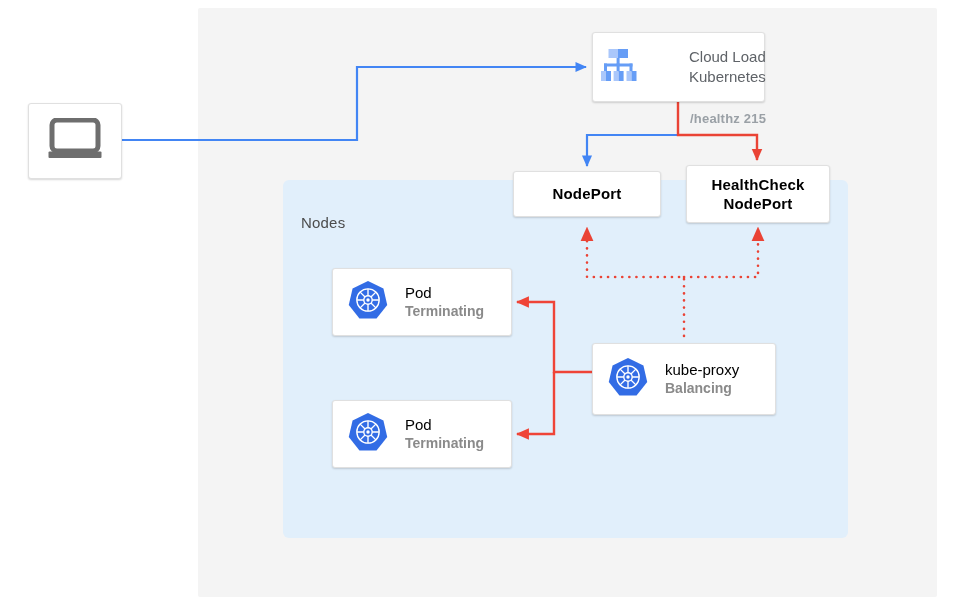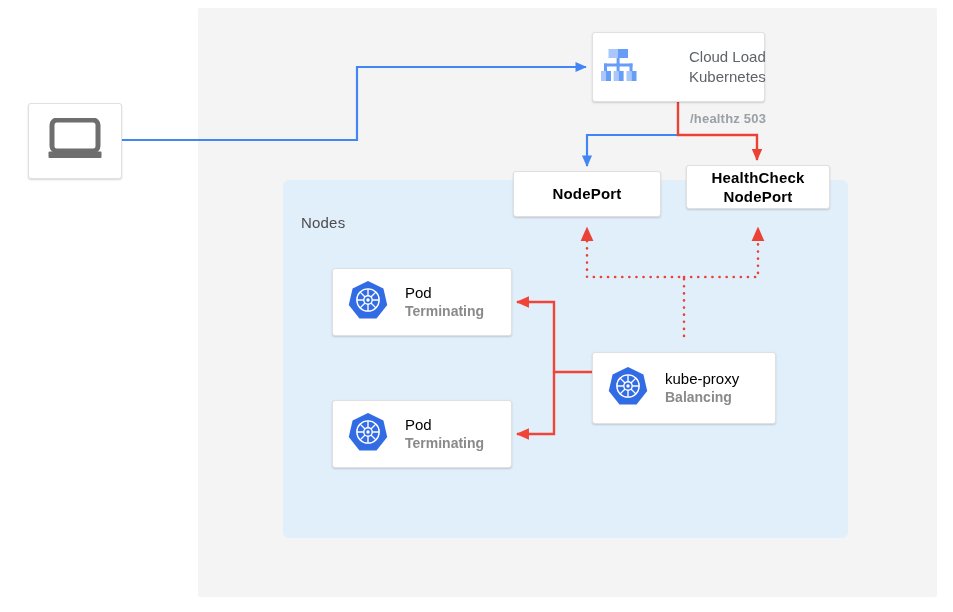--- a/index.html
+++ b/index.html
@@ -38,24 +38,24 @@
   .bold-box{
     display:flex;align-items:center;justify-content:center;
     text-align:center;font-weight:bold;font-size:15px;color:#000;
     height:100%;line-height:1.3;letter-spacing:.2px;
   }
 
   
   #client-card   {left:28px; top:103px; width:94px;  height:76px;}
   #clb-card      {left:592px;top:32px;  width:173px; height:70px;}
   #nodeport-card {left:513px;top:171px; width:148px; height:46px;}
-  #hcnodeport-card{left:686px;top:165px;width:144px; height:44px;}
+  #hcnodeport-card{left:686px;top:165px;width:144px; height:58px;}
   #pod1-card     {left:332px;top:268px; width:180px; height:68px;}
   #pod2-card     {left:332px;top:400px; width:180px; height:68px;}
-  #kubeproxy-card{left:592px;top:352px; width:184px; height:72px;}
+  #kubeproxy-card{left:592px;top:343px; width:184px; height:72px;}
 
   
   svg.layer{position:absolute;left:0;top:0;width:953px;height:612px;
             pointer-events:none;overflow:visible;}
 
   .healthz-label{
     position:absolute;left:690px;top:111px;
     font-size:13px;font-weight:bold;color:#9aa0a6;letter-spacing:.2px;
   }
 </style>
@@ -99,21 +99,21 @@
     <path d="M 684 336 L 684 277 L 587 277 L 587 228" fill="none" stroke="#ea4335" stroke-width="2.6" stroke-dasharray="0.1 7" stroke-linecap="round" marker-end="url(#arrow-red-dot)"></path>
     <path d="M 684 277 L 758 277 L 758 228" fill="none" stroke="#ea4335" stroke-width="2.6" stroke-dasharray="0.1 7" stroke-linecap="round" marker-end="url(#arrow-red-dot)"></path>
   </g>
 
   <g>
     <path d="M 592 372 L 554 372 L 554 302 L 517 302" fill="none" stroke="#ef4437" stroke-width="2.4" marker-end="url(#arrow-red2)"></path>
     <path d="M 554 372 L 554 434 L 517 434" fill="none" stroke="#ef4437" stroke-width="2.4" marker-end="url(#arrow-red2)"></path>
   </g>
 </svg>
 
-<div class="healthz-label">/healthz 503</div>
+<div class="healthz-label">/healthz 215</div>
 
 <div class="card" id="client-card">
   <div class="card-inner" style="justify-content:center;">
     <span style="display:block;">
       <svg width="56" height="42" viewBox="0 0 56 42">
         <rect x="5" y="2" width="46" height="31" rx="5" ry="5" fill="none" stroke="#6e6e6e" stroke-width="5"></rect>
         <rect x="1.5" y="33.5" width="53" height="6.5" rx="1" fill="#6e6e6e"></rect>
       </svg>
     </span>
   </div>

